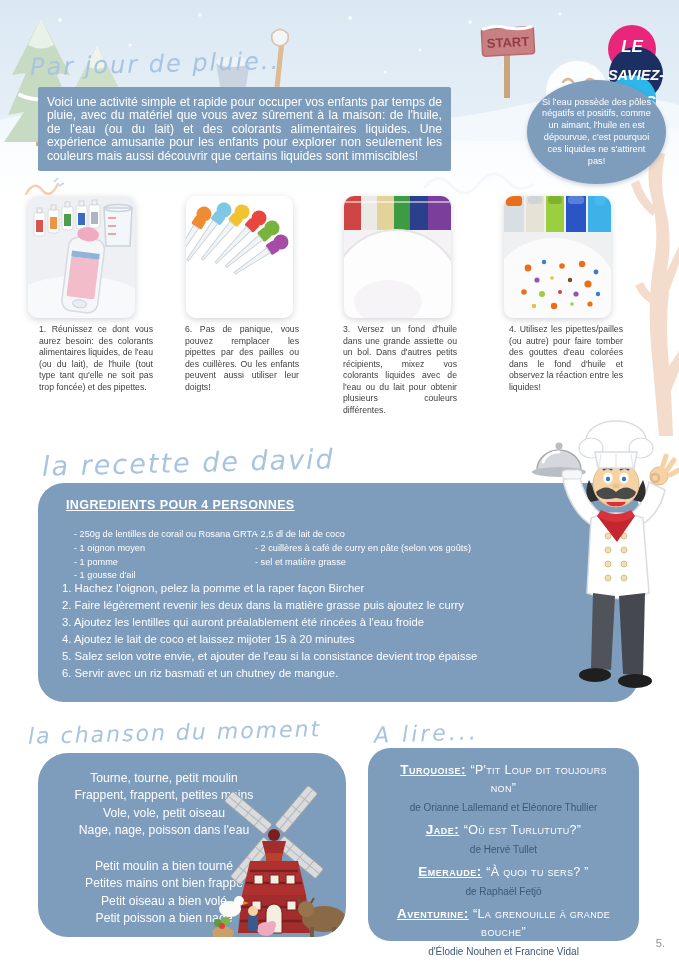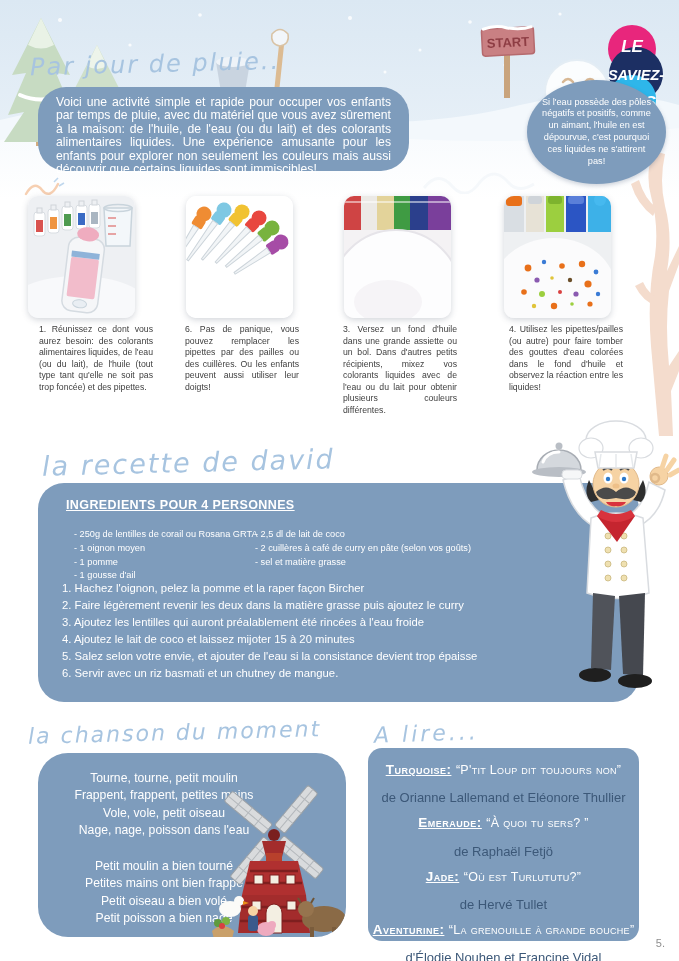--- a/index.html
+++ b/index.html
@@ -14,22 +14,22 @@
   
   .hero-bg { position:absolute; left:0; top:0; width:679px; height:200px; }
   .script {
     position:absolute; color:#a7c4e0; font-family:"DejaVu Sans", sans-serif;
     font-style:italic; letter-spacing:2px; font-weight:400;
     transform:rotate(-1.5deg); white-space:nowrap;
   }
   #title-script { left:30px; top:50px; font-size:24px; }
 
   .intro-box {
-    position:absolute; left:38px; top:87px; width:371px; height:84px;
-    background:#7e9cbc; border-radius:28px; padding:9px 18px;
+    position:absolute; left:38px; top:87px; width:413px; height:84px;
+    background:#7e9cbc; border-radius:2px; padding:9px 9px;
     color:#ffffff; font-size:12.2px; line-height:13.4px; text-align:justify;
   }
   .fact-bubble {
     position:absolute; left:527px; top:80px; width:139px; height:104px;
     background:#7e9cbc; border-radius:50%;
     display:flex; align-items:center; 
     color:#ffffff; font-size:9.2px; line-height:1.28; text-align:center;
     padding:10px 12px; box-shadow:0 2px 4px rgba(60,80,110,.25);
   }
   .badge { position:absolute; left:590px; top:24px; width:88px; height:108px; }
@@ -77,30 +77,30 @@
   .lyrics {
     position:absolute; left:2px; top:17px; width:248px; text-align:center;
     font-size:12.2px; line-height:1.42; white-space:pre-line;
   }
   #stanza-2 { top:105px; }
   .windmill { position:absolute; right:-8px; bottom:-4px; width:162px; height:158px; }
 
   #read-script { left:374px; top:721px; font-size:22px; transform:rotate(-2deg); letter-spacing:3px; }
   .books-box {
     position:absolute; left:368px; top:748px; width:271px; height:193px;
-    background:#7e9cbc; border-radius:14px; color:#ffffff;
-    padding:12px 2px; text-align:center;
+    background:#7e9cbc; border-radius:22px; color:#ffffff;
+    padding:12px 20px; text-align:center;
   }
   .book { margin-bottom:7px; line-height:1.15; }
   .book-group {
     font-variant:small-caps; font-weight:bold; font-size:13.5px;
     text-decoration:underline; letter-spacing:.5px;
   }
   .book-title { font-variant:small-caps; font-size:12.5px; letter-spacing:.3px; }
-  .book-author { font-size:13px; color:#3c5878; margin-top:13px; }
+  .book-author { font-size:10px; color:#3c5878; margin-top:5px; }
 
   .page-number { position:absolute; right:14px; top:937px; font-size:11px; color:#8f8f8f; }
   .pink-tree { position:absolute; right:0; top:96px; width:72px; height:340px; }
   .doodle { position:absolute; opacity:.65; }
 </style>
 </head>
 <body>
 
 <div class="page">
 
@@ -511,28 +511,28 @@
 
   <div class="script" id="read-script">A lire...</div>
 
   <div class="books-box">
     <div class="book">
       <span class="book-group">Turquoise:</span>
       <span class="book-title">“P'tit Loup dit toujours non”</span>
       <div class="book-author">de Orianne Lallemand et Eléonore Thullier</div>
     </div>
     <div class="book">
+      <span class="book-group">Jade:</span>
+      <span class="book-title">“Où est Turlututu?”</span>
+      <div class="book-author">de Hervé Tullet</div>
+    </div>
+    <div class="book">
       <span class="book-group">Emeraude:</span>
       <span class="book-title">“À quoi tu sers? ”</span>
       <div class="book-author">de Raphaël Fetjö</div>
-    </div>
-    <div class="book">
-      <span class="book-group">Jade:</span>
-      <span class="book-title">“Où est Turlututu?”</span>
-      <div class="book-author">de Hervé Tullet</div>
     </div>
     <div class="book">
       <span class="book-group">Aventurine:</span>
       <span class="book-title">“La grenouille à grande bouche”</span>
       <div class="book-author">d'Élodie Nouhen et Francine Vidal</div>
     </div>
   </div>
 
   <div class="page-number">5.</div>
 </div>

